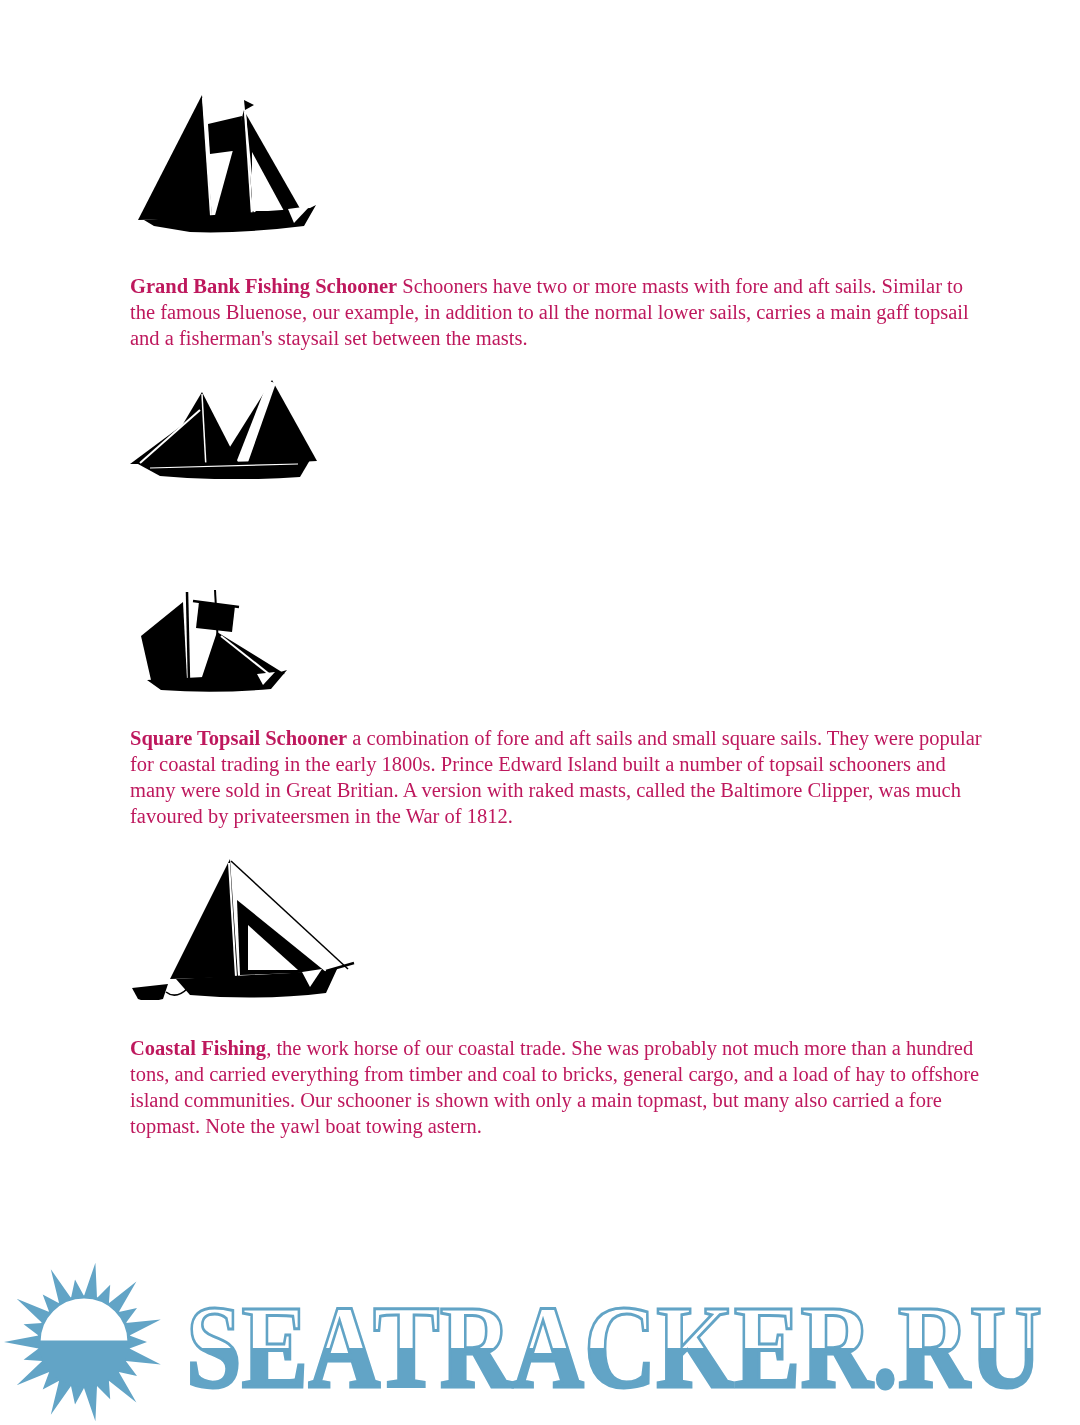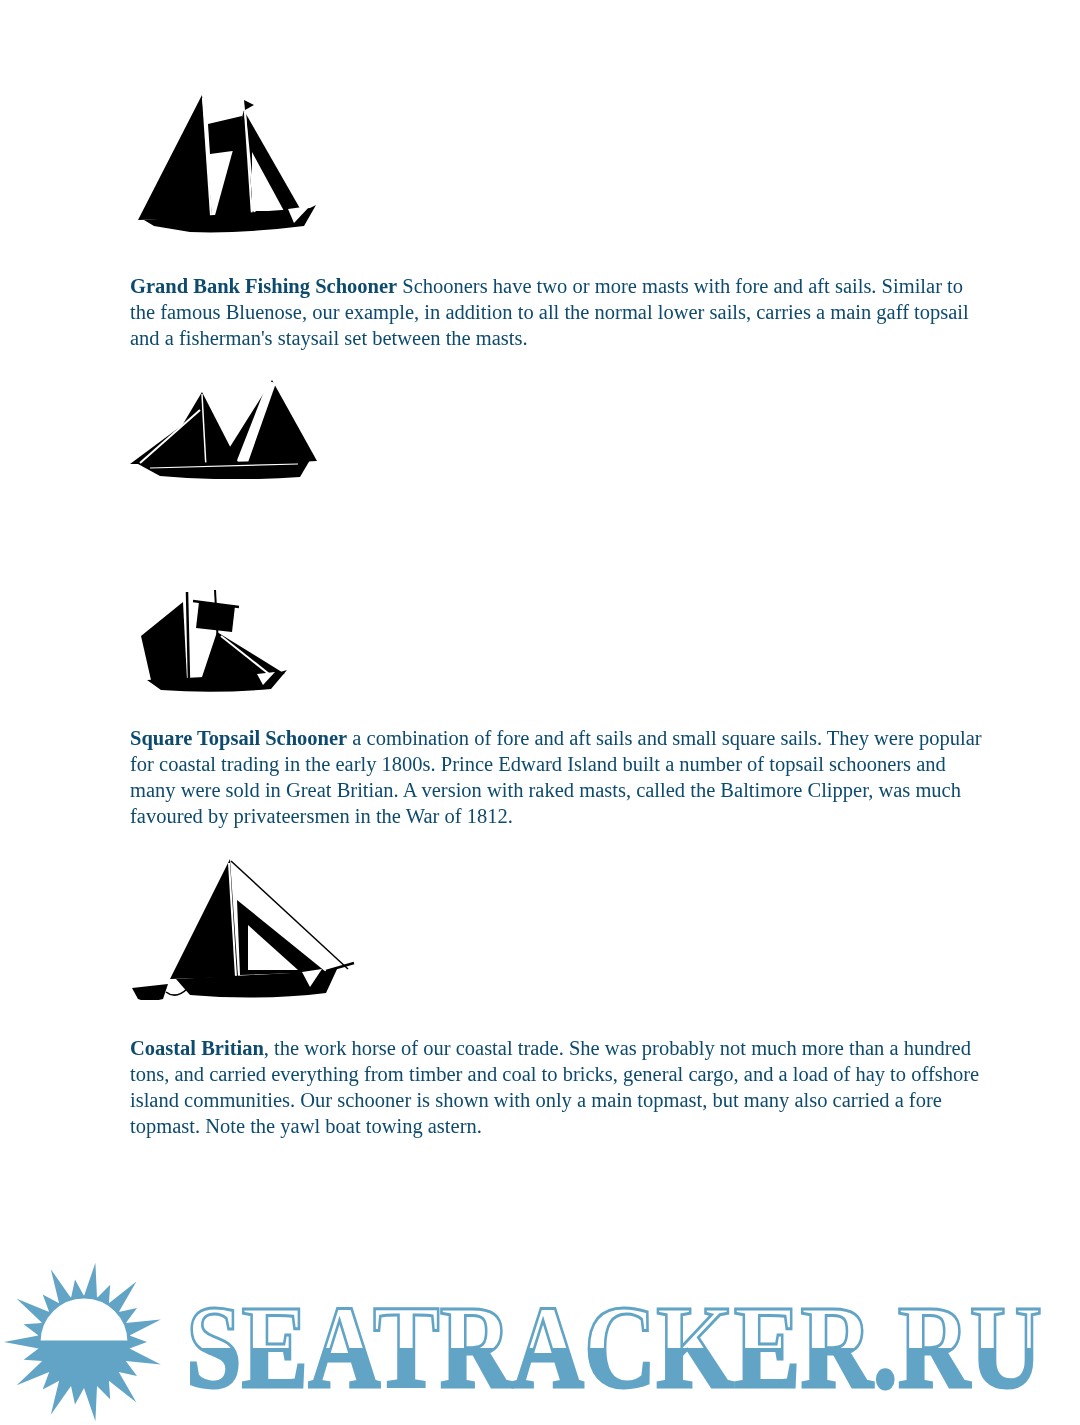--- a/index.html
+++ b/index.html
@@ -5,21 +5,21 @@
   html,body{margin:0;padding:0;}
   body{
     width:1080px;height:1425px;background:#ffffff;position:relative;
     font-family:"Liberation Serif", serif; color:#000;
   }
   .page{position:absolute;inset:0;background:#fff;overflow:hidden;}
   .ship{position:absolute;}
   .ship svg{display:block;width:100%;height:100%;}
   .desc{
     position:absolute;left:130px;width:852px;
-    font-size:20.5px;line-height:26px;color:#0c4a6e;text-align:left;
+    font-size:20.5px;line-height:26px;color:#be185d;text-align:left;
   }
   .desc .t{font-weight:bold;}
   .wm{position:absolute;left:0;top:1262px;width:1080px;height:163px;}
   .brand-fill{fill:var(--brand,#62a4c6);}
   .brand-stroke{stroke:var(--brand,#62a4c6);}
   .wm-text{
     font-family:"Liberation Serif", serif;
     font-weight:bold;
     stroke-width:3px;
   }
@@ -85,21 +85,21 @@
       <polygon points="107,45 196,117 110,120" fill="#000"></polygon>
       <polygon points="118,70 168,115 118,115" fill="#fff"></polygon>
       <path d="M46,124 L198,116 L208,112 L196,138 Q130,146 60,140 Z" fill="#000"></path>
       <path d="M196,116 L224,108" stroke="#000" stroke-width="2.5" fill="none"></path>
       <polygon points="172,117 192,114 180,132" fill="#fff"></polygon>
       <path d="M2,133 L38,129 L33,144 Q18,148 8,144 Z" fill="#000"></path>
       <path d="M36,137 Q46,145 58,133" stroke="#000" stroke-width="1.6" fill="none"></path>
     </svg>
   </div>
   <p class="desc" style="top:1014px;">
-    <span class="t">Coastal Britian</span><span>, the work horse of our coastal trade. She was probably not much more than a hundred tons, and carried everything from timber and coal to bricks, general cargo, and a load of hay to offshore island communities. Our schooner is shown with only a main topmast, but many also carried a fore topmast. Note the yawl boat towing astern.</span>
+    <span class="t">Coastal Fishing</span><span>, the work horse of our coastal trade. She was probably not much more than a hundred tons, and carried everything from timber and coal to bricks, general cargo, and a load of hay to offshore island communities. Our schooner is shown with only a main topmast, but many also carried a fore topmast. Note the yawl boat towing astern.</span>
   </p>
 
   <div class="wm">
     <svg viewBox="0 0 1080 163" xmlns="http://www.w3.org/2000/svg">
       <defs>
         <linearGradient id="wm-split" gradientUnits="userSpaceOnUse" x1="0" y1="40" x2="0" y2="130">
           <stop offset="0.51" stop-color="#ffffff"></stop>
           <stop offset="0.51" style="stop-color:var(--brand,#62a4c6)"></stop>
         </linearGradient>
       </defs>

